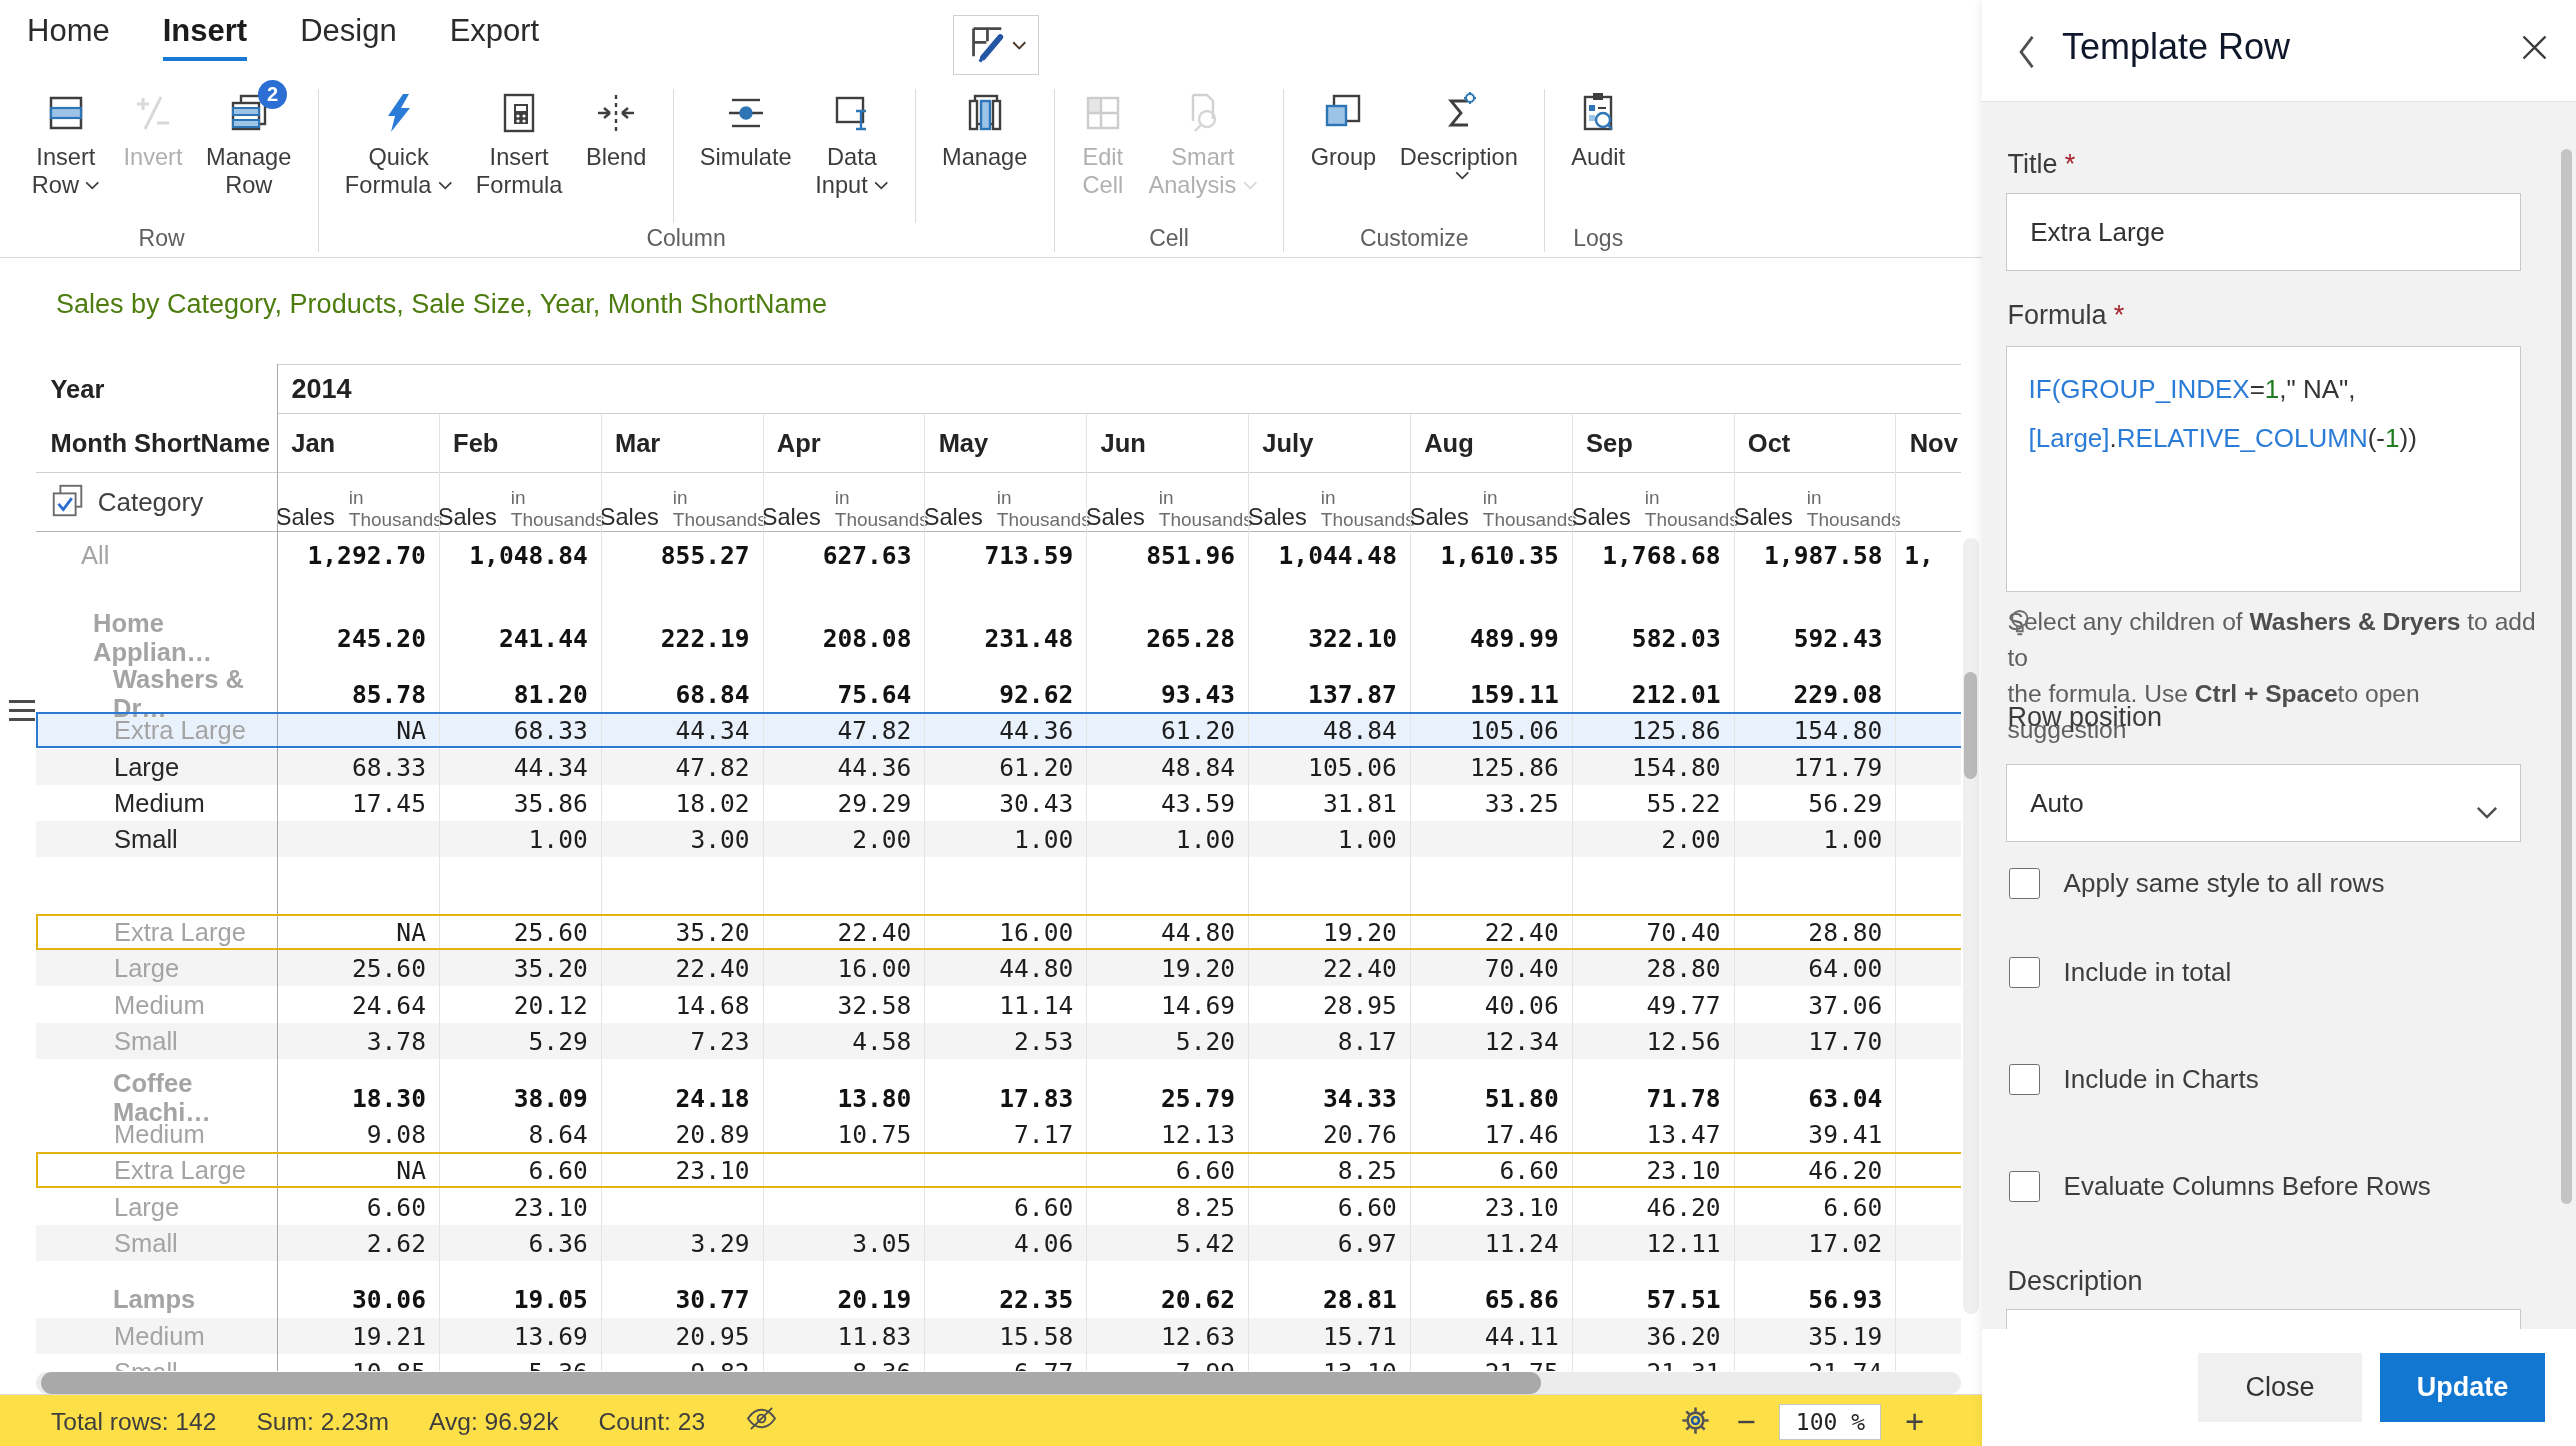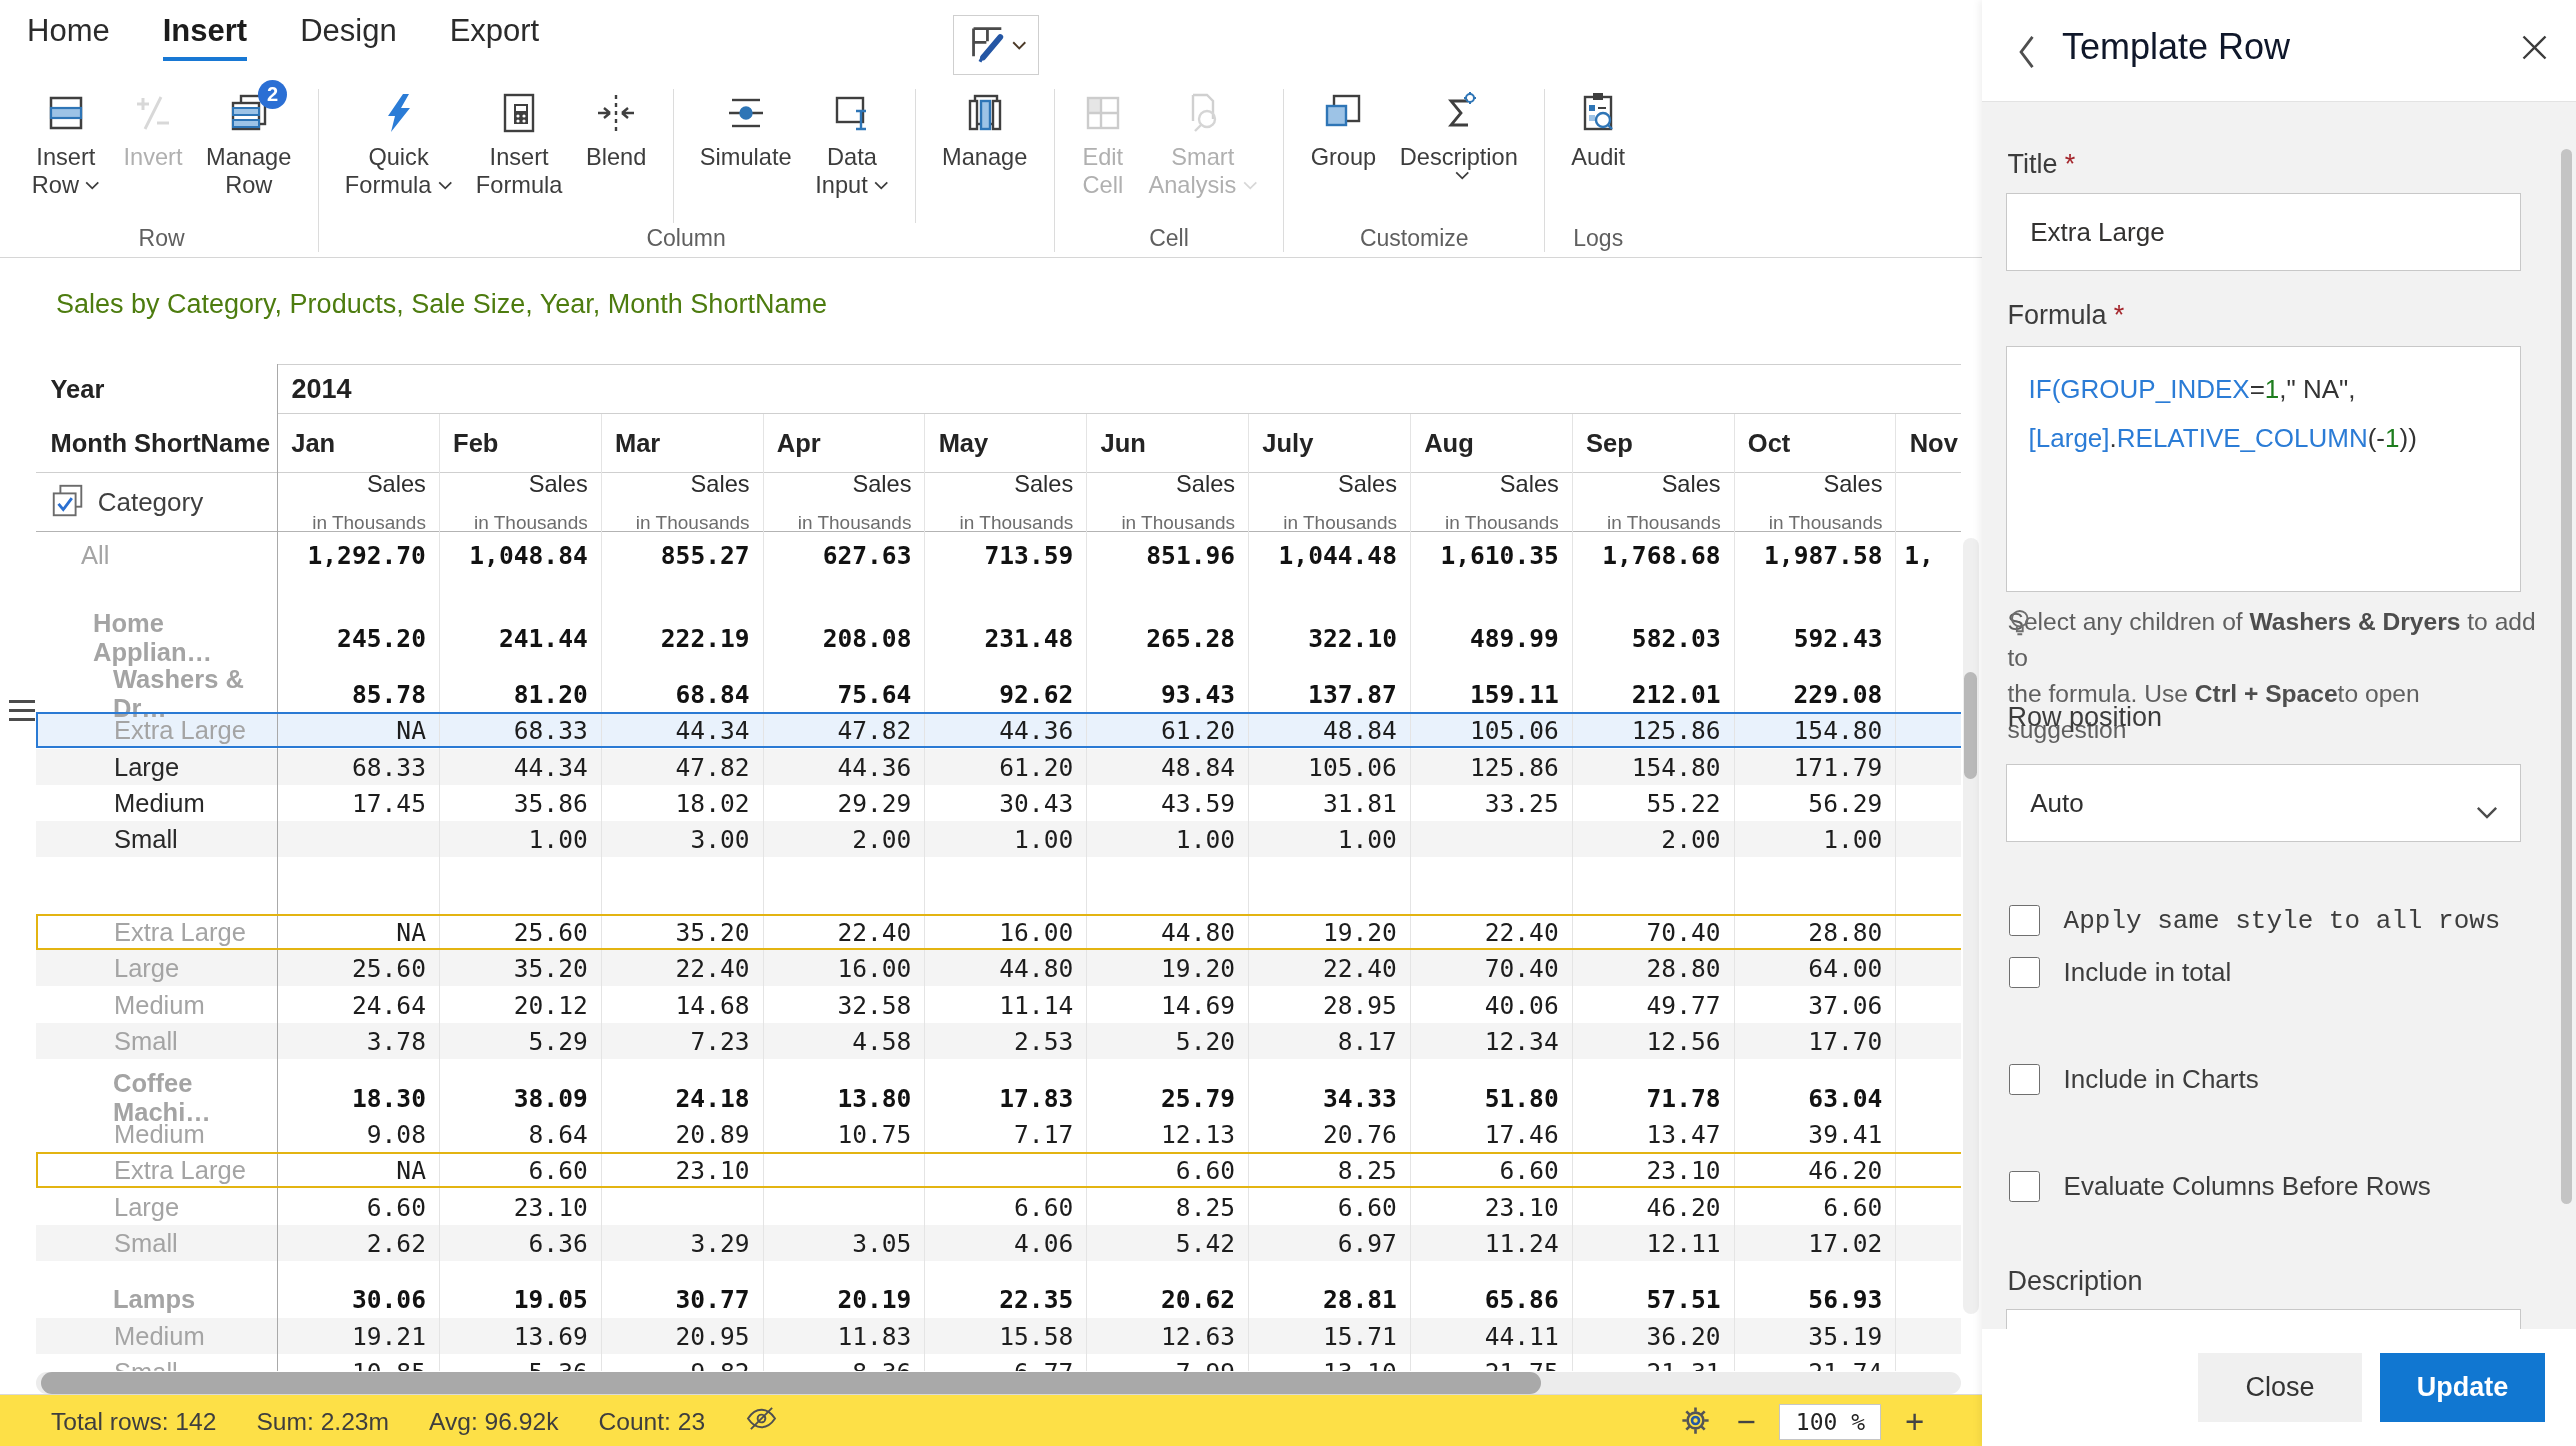--- a/index.html
+++ b/index.html
@@ -43,21 +43,21 @@
   .lbl.dark{color:#282828;}
   .lbl.grp{font-weight:600;margin-left:12px;}
   .frame{position:absolute;inset:0;border:2.7px solid;z-index:4;pointer-events:none;}
   .frame.sel{border-color:var(--selected-border);}
   .frame.tpl{border-color:var(--template-border);}
   .h-row{position:absolute;left:0;display:flex;width:2021px;box-sizing:border-box;}
   .year-span{width:1780px;border-top:0.9px solid #cfcfcf;border-bottom:0.9px solid #cfcfcf;box-sizing:border-box;display:flex;align-items:center;
              padding-left:14.5px;font-weight:700;font-size:27px;color:#222;}
   .h-label{padding-left:14.5px;font-weight:700;font-size:25.5px;color:#242424;}
   .m-cell{width:162px;display:flex;align-items:center;padding-left:14.5px;box-sizing:border-box;font-weight:700;font-size:25.5px;color:#242424;}
-  .cat-cell{width:162px;display:flex;flex-direction:column;align-items:flex-end;justify-content:center;padding-right:12.7px;box-sizing:border-box;gap:14px;}
+  .cat-cell{width:162px;display:flex;align-items:flex-end;justify-content:space-between;padding-right:12.7px;box-sizing:border-box;gap:14px;}
   .cat-l1{font-size:23.6px;color:#2c2c2c;}
   .cat-l2{font-size:19px;color:#6d6d6d;}
   .cat-label-wrap{display:flex;align-items:center;gap:11px;padding-left:12.7px;}
   .cat-label-wrap .cat-txt{font-size:26px;color:#3f3f3f;}
   .drag{position:absolute;left:9px;top:700px;width:25.5px;height:21px;display:flex;flex-direction:column;justify-content:space-between;cursor:grab;}
   .drag i{height:2.7px;background:#4c4c4c;display:block;}
 
   
   .htrack{position:absolute;left:36px;top:1372px;width:1925px;height:22px;border-radius:11px;background:#ececec;}
   .hthumb{position:absolute;left:4.5px;top:0;width:1500px;height:22px;border-radius:11px;background:#a9a9a9;}
@@ -806,21 +806,21 @@
     <div class="p-box dropdown">
       <span>Auto</span>
       <span class="dd-chev">
         <svg width="22" height="13.6" viewBox="0 0 18 11">
             <path d="M1.5 1.5L9 9l7.5-7.5" fill="none" stroke="#4c4c4c" stroke-width="2"></path>
           </svg>
       </span>
     </div>
 
     <div id="checkboxes">
-        <div class="cbrow" style="top: 905px; font-family: Liberation Mono, monospace;">
+        <div class="cbrow" style="top: 868px;">
           <div class="cbbox"></div>
           <div class="cblabel">Apply same style to all rows</div>
         </div>
         <div class="cbrow" style="top: 957px;">
           <div class="cbbox"></div>
           <div class="cblabel">Include in total</div>
         </div>
         <div class="cbrow" style="top: 1064px;">
           <div class="cbbox"></div>
           <div class="cblabel">Include in Charts</div>

